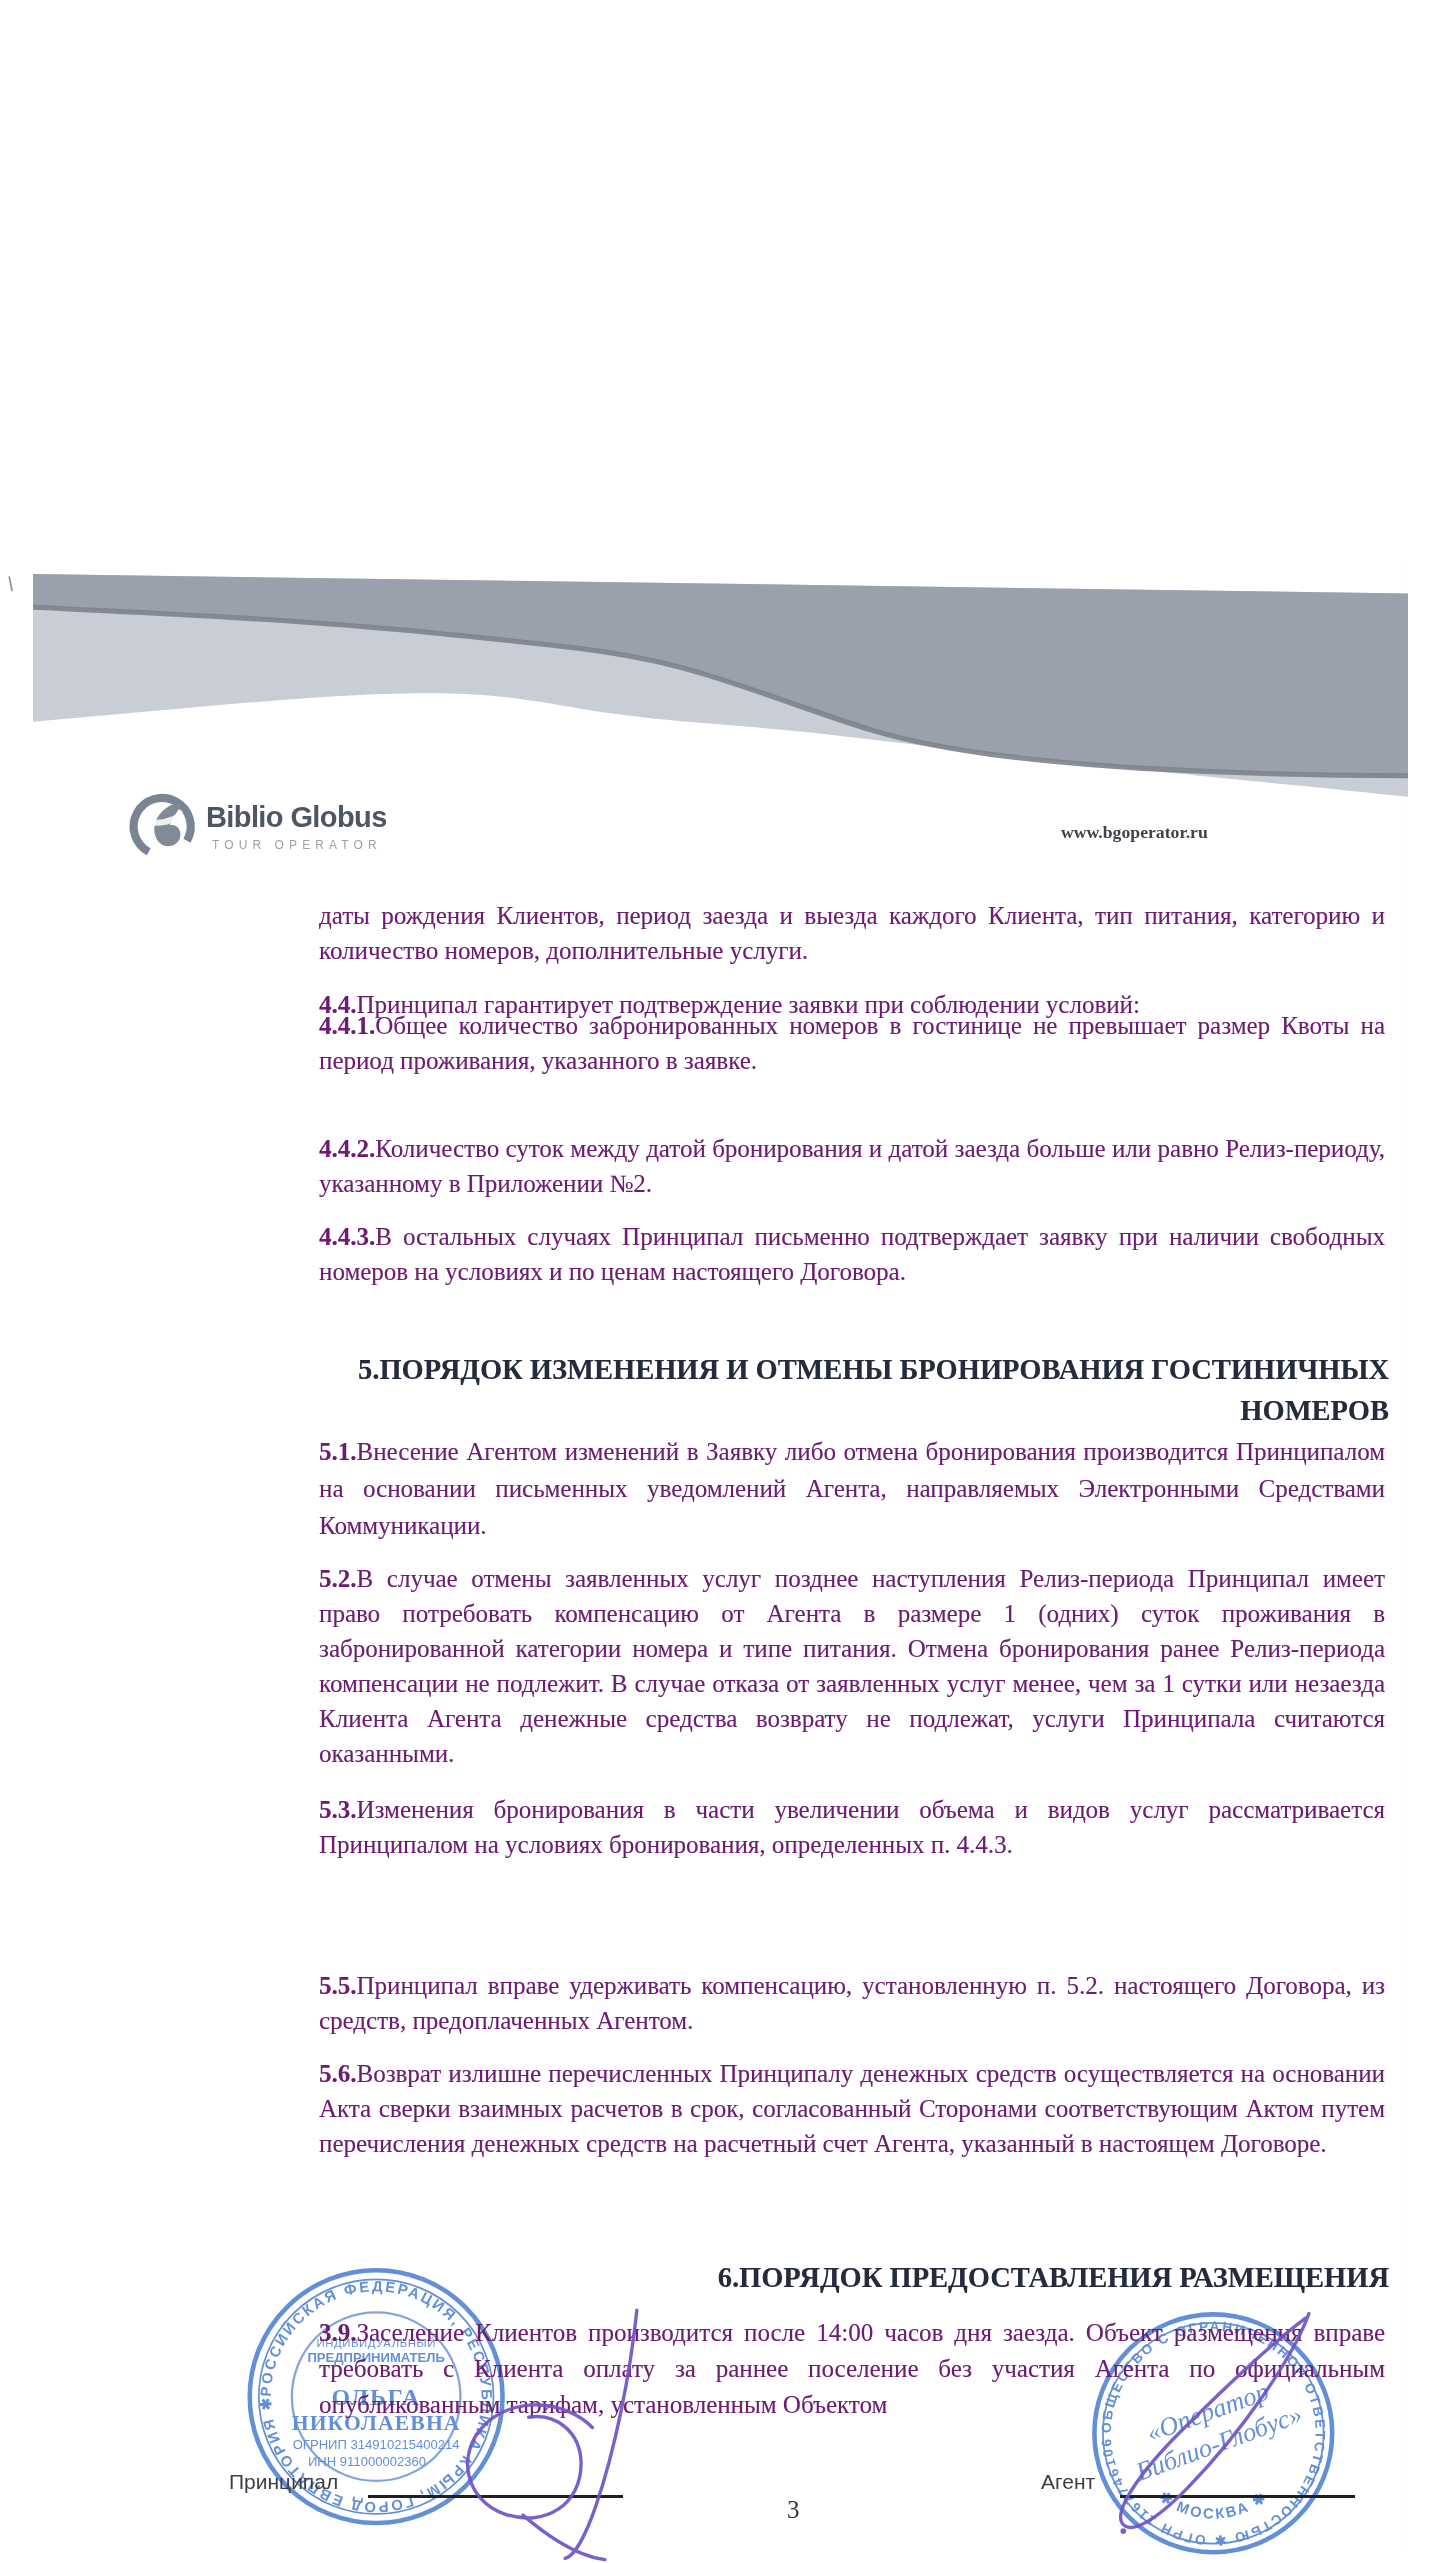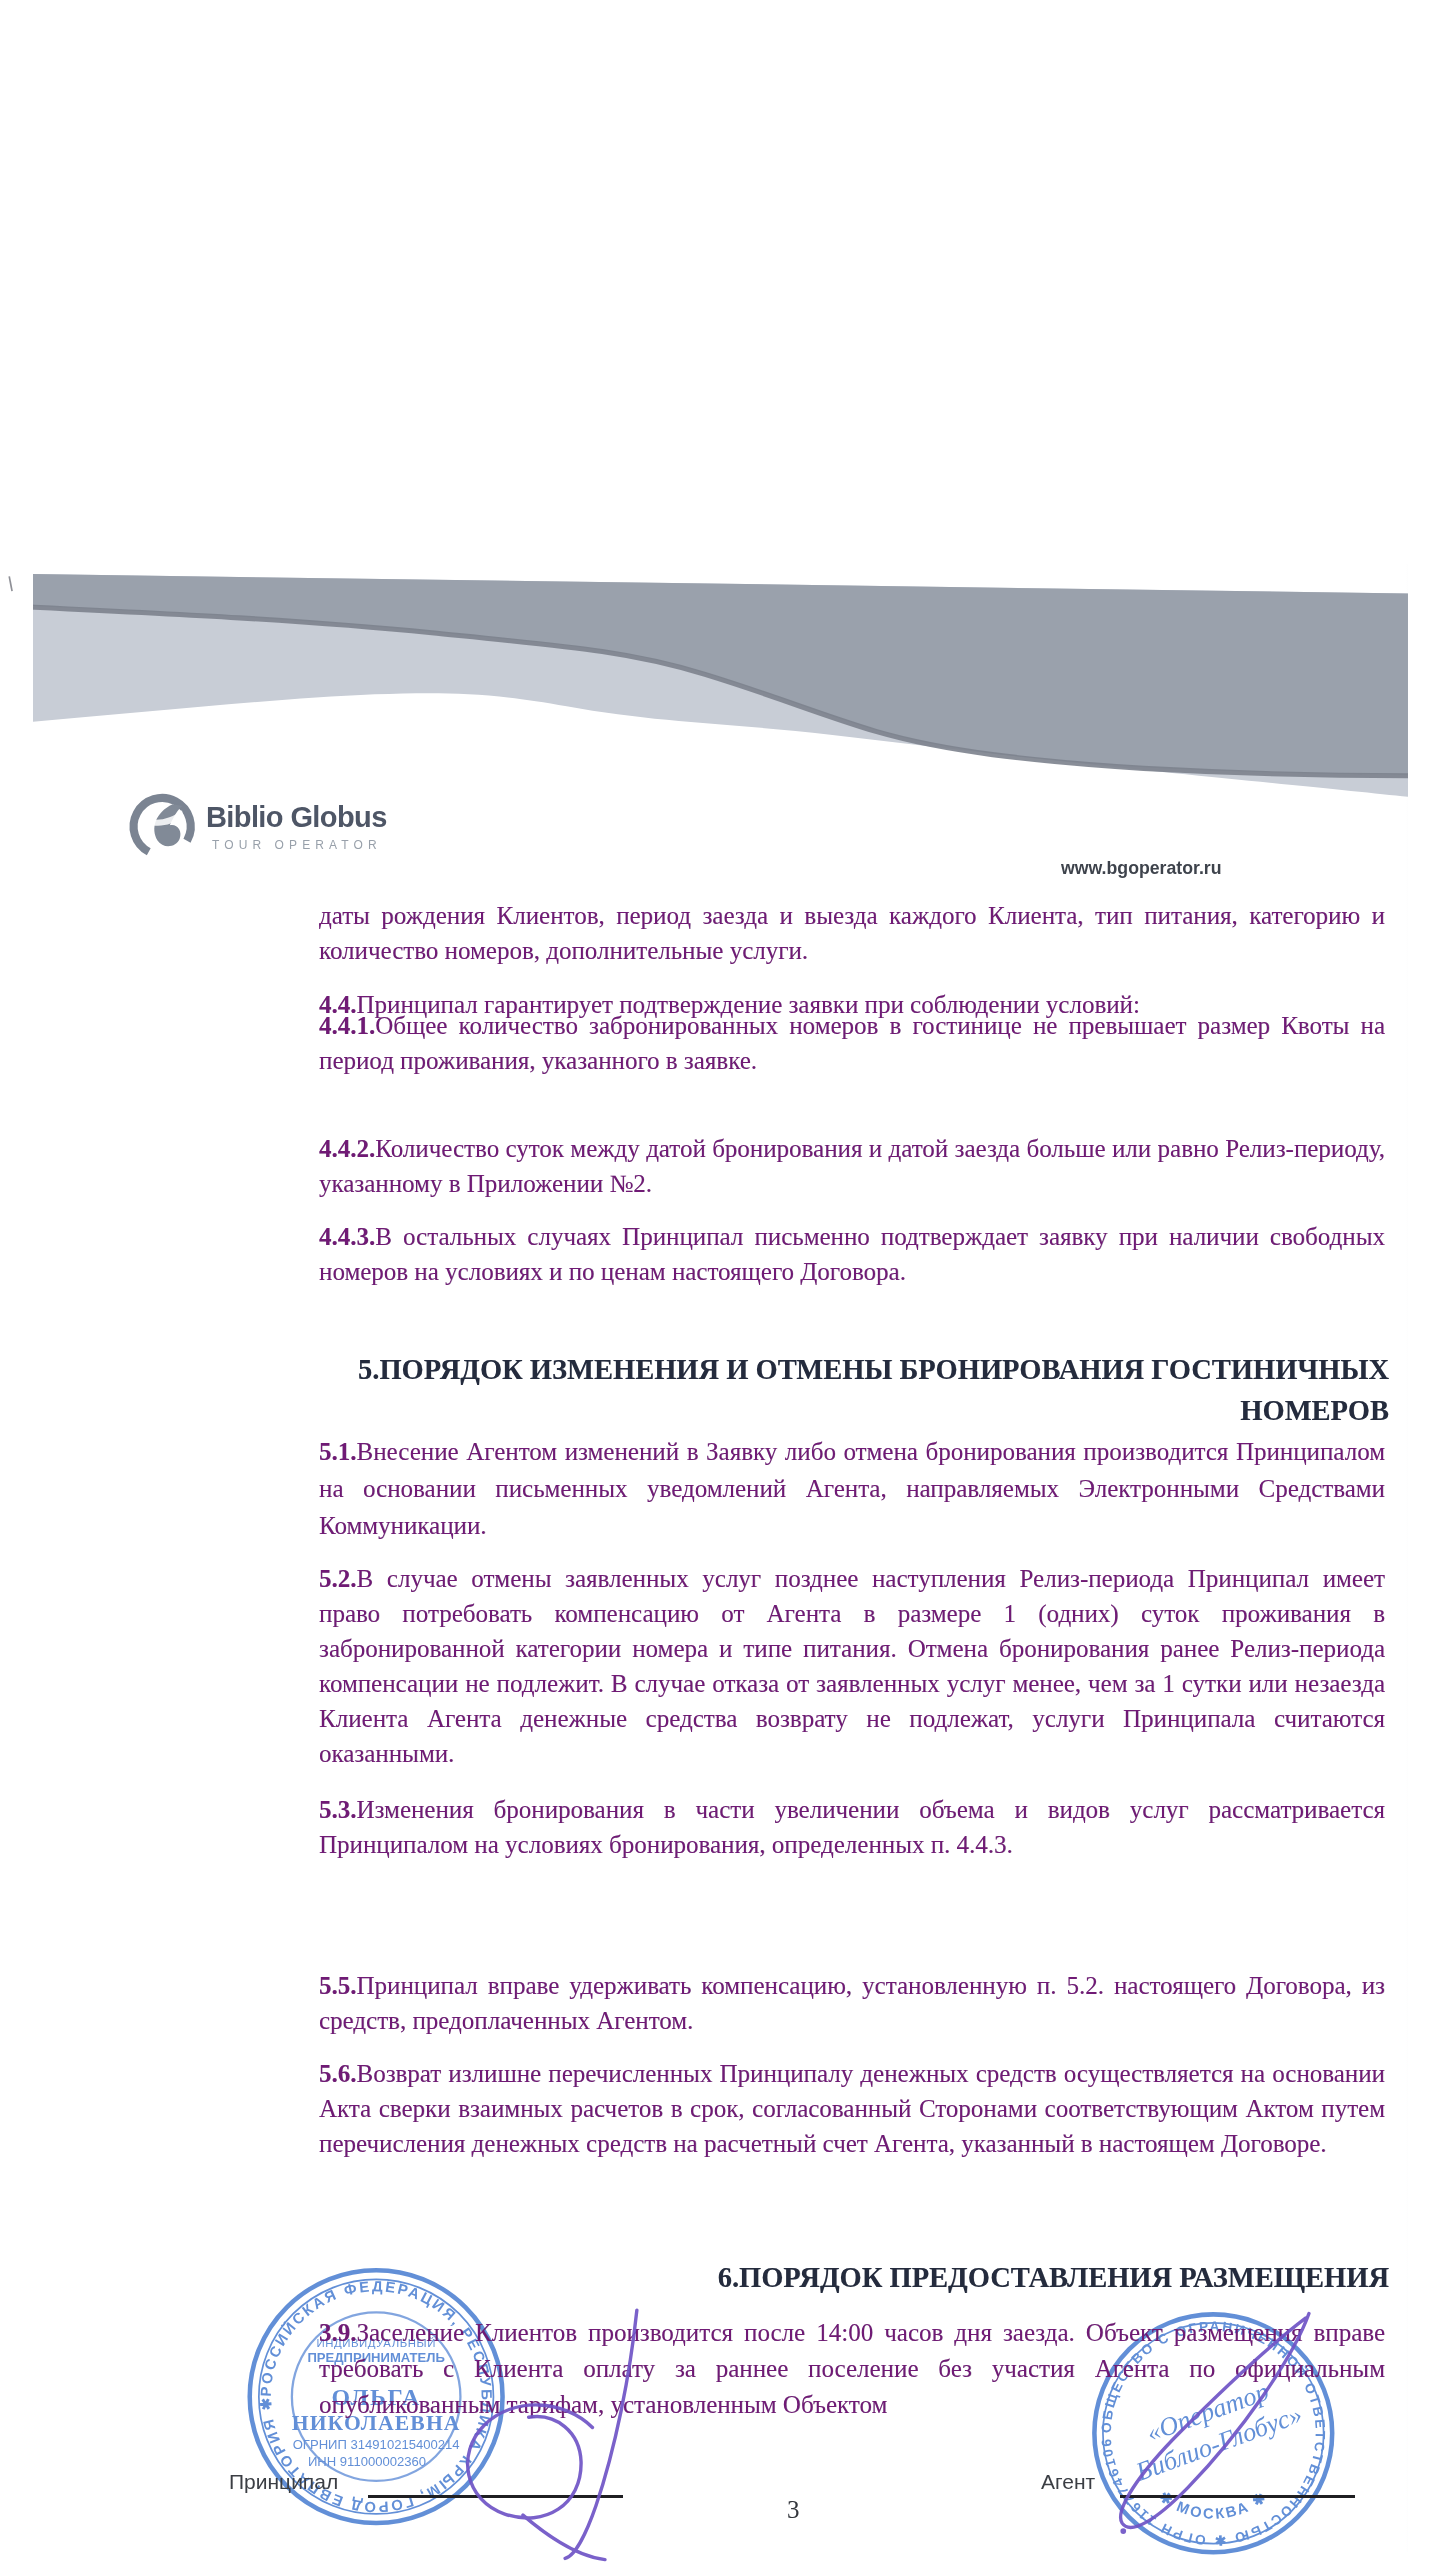--- a/index.html
+++ b/index.html
@@ -11,21 +11,21 @@
   .right-edge-shadow{position:absolute;left:1406px;top:564px;width:46px;height:1988px;
       background:linear-gradient(to right,rgba(190,196,208,0) 0%,rgba(190,196,208,0.38) 55%,rgba(205,210,220,0.22) 100%);}
   .right-edge-line{position:absolute;left:1427px;top:565px;width:4px;height:244px;background:#c6c8ce;}
   
   .band{position:absolute;left:33px;top:565px;width:1401px;height:245px;}
   .logo-icon{position:absolute;left:126px;top:788px;width:77px;height:77px;}
   .brand{position:absolute;left:206px;top:801px;font-family:"Liberation Sans",sans-serif;
          font-weight:bold;font-size:29px;letter-spacing:-0.6px;color:#4e5666;}
   .tagline{position:absolute;left:212px;top:838px;font-family:"Liberation Sans",sans-serif;
          font-size:12px;letter-spacing:5.1px;color:#98a0aa;}
-  .website{position:absolute;left:1061px;top:858px;width:216px;font-family:Liberation Sans, sans-serif;
+  .website{position:absolute;left:1061px;top:822px;width:216px;font-family:Liberation Serif, serif;
          font-size:17.7px;font-weight:600;color:#3e434c;}
   
   .para{position:absolute;left:319px;width:1066px;margin:0;font-size:25px;line-height:35px;
         text-align:justify;color:#701a75;text-shadow:0.3px 0.3px 0.6px rgba(43,50,68,0.35);z-index:3;}
   .para .num{font-weight:bold;}
   .heading{position:absolute;left:323px;width:1066px;margin:0;font-size:28.5px;line-height:41px;
         font-weight:bold;text-align:right;color:#242b3d;text-shadow:0.3px 0.3px 0.6px rgba(30,40,60,0.35);z-index:3;}
   
   .sig-label{position:absolute;font-family:"Liberation Sans",sans-serif;font-size:21px;color:#3b3e44;z-index:3;}
   .sig-line{position:absolute;height:2.8px;background:#1f1f22;z-index:3;}

